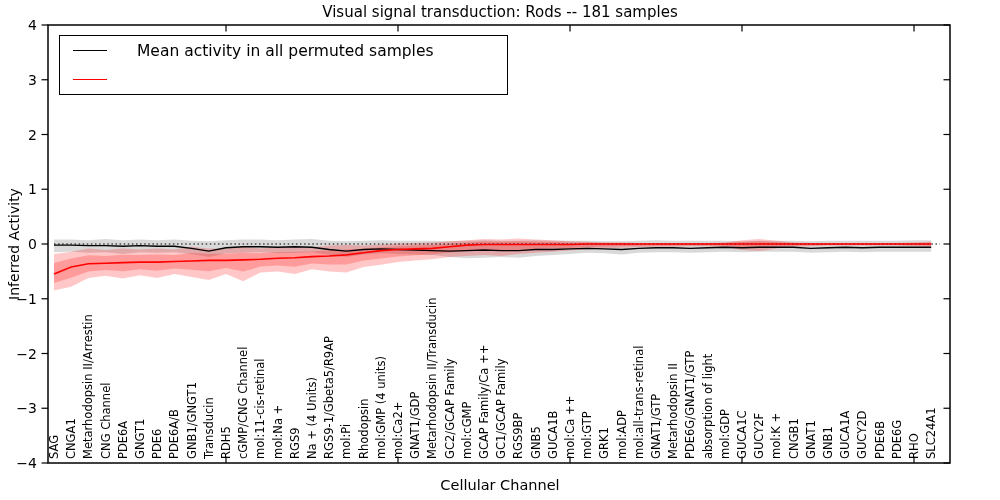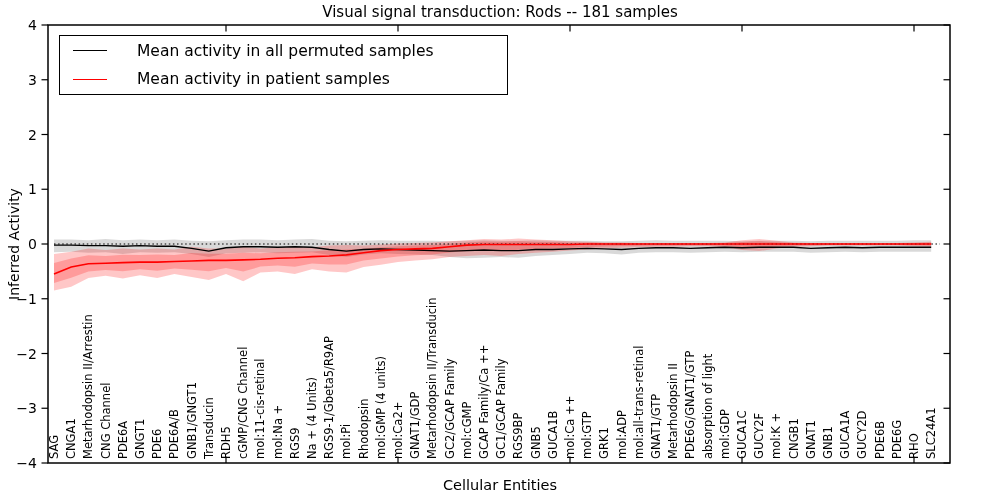--- a/index.html
+++ b/index.html
@@ -146,26 +146,25 @@
         <text x="37" y="139.5" text-anchor="end" font-size="14" fill="#000">2</text>
         <text x="37" y="84.75" text-anchor="end" font-size="14" fill="#000">3</text>
         <text x="37" y="30" text-anchor="end" font-size="14" fill="#000">4</text>
       </g>
   </svg>
 
   <div class="title">Visual signal transduction: Rods -- 181 samples</div>
 
   <div class="ylabel">Inferred Activity</div>
 
-  <div class="xlabel">Cellular Entities</div>
+  <div class="xlabel">Cellular Channel</div>
 
   <div class="legend">
     <div class="legend-row">
       <span class="legend-line" style="border-top-color: rgb(0, 0, 0);"></span>
       <span class="legend-label">Mean activity in all permuted samples</span>
     </div>
     <div class="legend-row">
       <span class="legend-line" style="border-top-color: rgb(255, 0, 0);"></span>
-      <span class="legend-label">Mean activity in patient samples</span>
     </div>
   </div>
 
 </div>
 
 </body></html>

